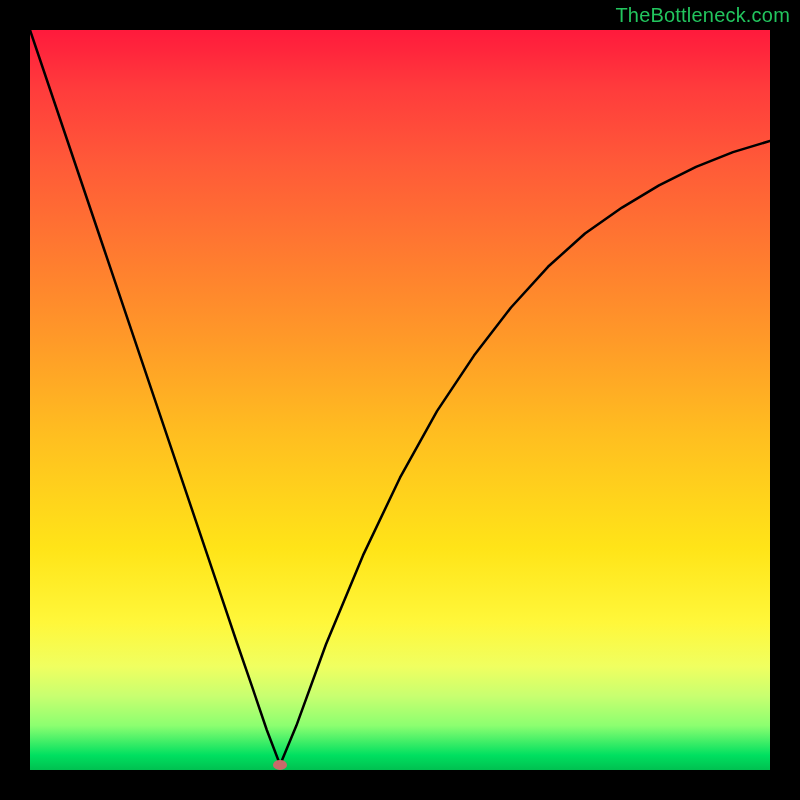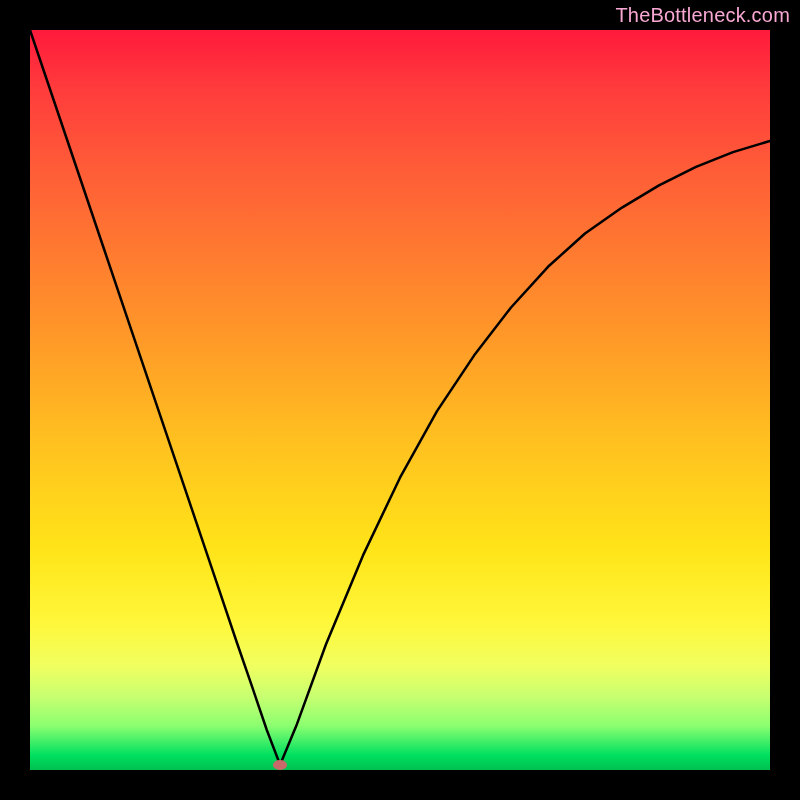--- a/index.html
+++ b/index.html
@@ -55,21 +55,21 @@
     border-radius: 50%;
     background: #c96a6a;
     transform: translate(-50%, -50%);
     left: 250px;
     top: 735px;
   }
   .watermark {
     position: absolute;
     top: 4px;
     right: 10px;
-    color: #f9a8d4;
+    color: #22c55e;
     font-size: 20px;
     font-weight: 500;
     letter-spacing: 0.2px;
   }
 </style>
 </head>
 <body>
 
 <div class="container">
   <div class="watermark">TheBottleneck.com</div>

